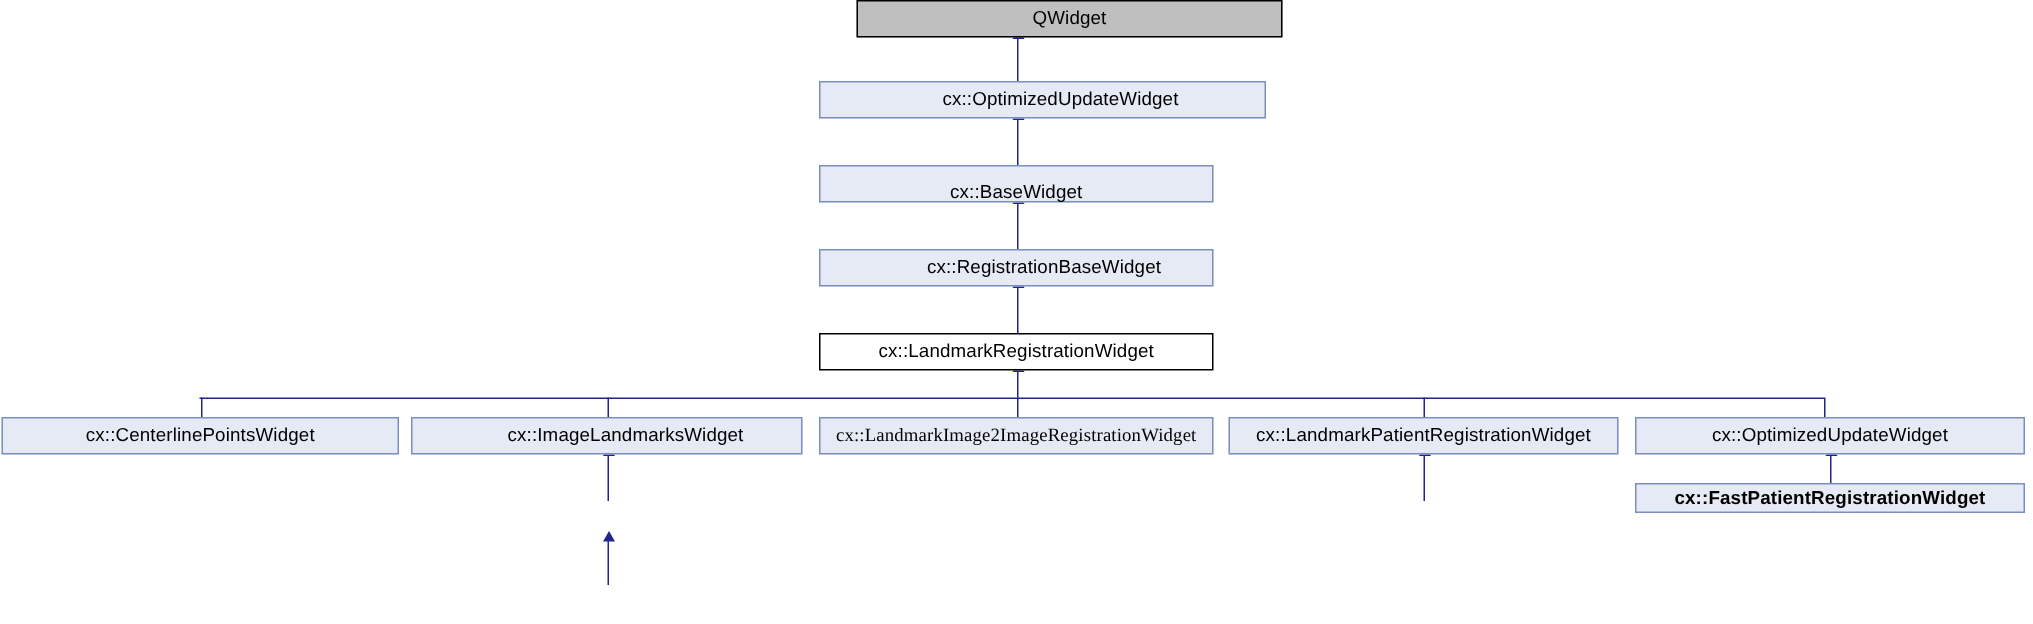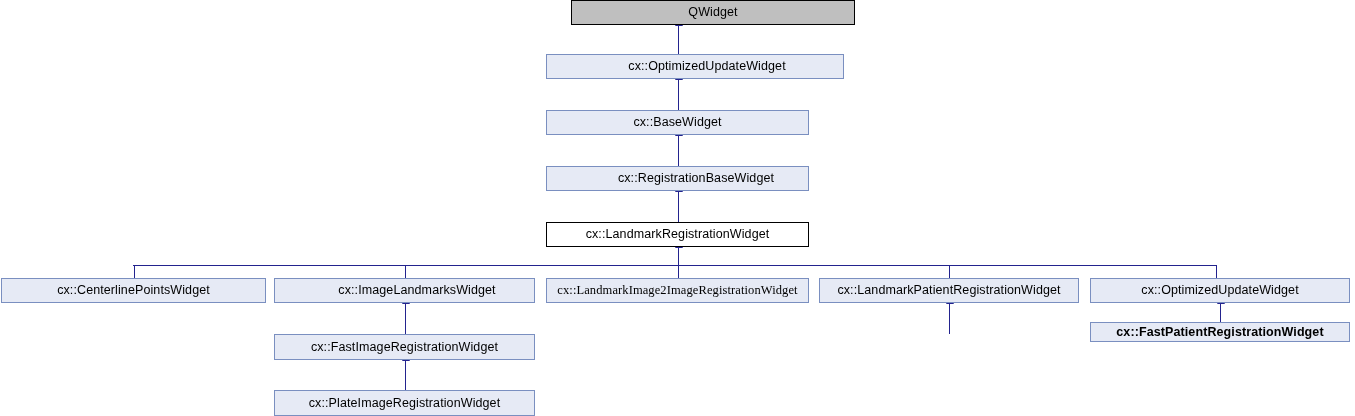--- a/index.html
+++ b/index.html
@@ -83,21 +83,21 @@
     <div class="edge v" style="left: 405px; top: 265px; height: 13px;"></div>
     <div class="edge v" style="left: 678px; top: 265px; height: 13px;"></div>
     <div class="edge v" style="left: 949px; top: 265px; height: 13px;"></div>
     <div class="edge v" style="left: 1216px; top: 265px; height: 13px;"></div>
     <div class="node base" style="left: 571px; top: 0px; width: 284px; height: 25px;">
       <span>QWidget</span>
     </div>
     <div class="node derived" style="left: 546px; top: 54px; width: 298px; height: 25px; padding-left: 24px;">
       <span>cx::OptimizedUpdateWidget</span>
     </div>
-    <div class="node derived" style="left: 546px; top: 110px; width: 263px; height: 25px;">
+    <div class="node derived" style="left: 546px; top: 110px; width: 263px; height: 25px; align-items: flex-end;">
       <span>cx::BaseWidget</span>
     </div>
     <div class="node derived" style="left: 546px; top: 166px; width: 263px; height: 25px; padding-left: 37px;">
       <span>cx::RegistrationBaseWidget</span>
     </div>
     <div class="node current" style="left: 546px; top: 222px; width: 263px; height: 25px; justify-content: center;">
       <span>cx::LandmarkRegistrationWidget</span>
     </div>
     <div class="node derived" style="left: 1px; top: 278px; width: 265px; height: 25px;">
       <span>cx::CenterlinePointsWidget</span>
@@ -107,22 +107,16 @@
     </div>
     <div class="node derived" style="left: 546px; top: 278px; width: 263px; height: 25px; font-family: Liberation Serif, serif;">
       <span>cx::LandmarkImage2ImageRegistrationWidget</span>
     </div>
     <div class="node derived" style="left: 819px; top: 278px; width: 260px; height: 25px;">
       <span>cx::LandmarkPatientRegistrationWidget</span>
     </div>
     <div class="node derived" style="left: 1090px; top: 278px; width: 260px; height: 25px;">
       <span>cx::OptimizedUpdateWidget</span>
     </div>
-    <div class="node derived" style="left: 274px; top: 334px; width: 261px; height: 26px;">
-      <span>cx::FastImageRegistrationWidget</span>
-    </div>
     <div class="node derived" style="left: 1090px; top: 322px; width: 260px; height: 20px; font-weight: bold;">
       <span>cx::FastPatientRegistrationWidget</span>
-    </div>
-    <div class="node derived" style="left: 274px; top: 390px; width: 261px; height: 26px;">
-      <span>cx::PlateImageRegistrationWidget</span>
     </div>
   </div>
 
 </body></html>

